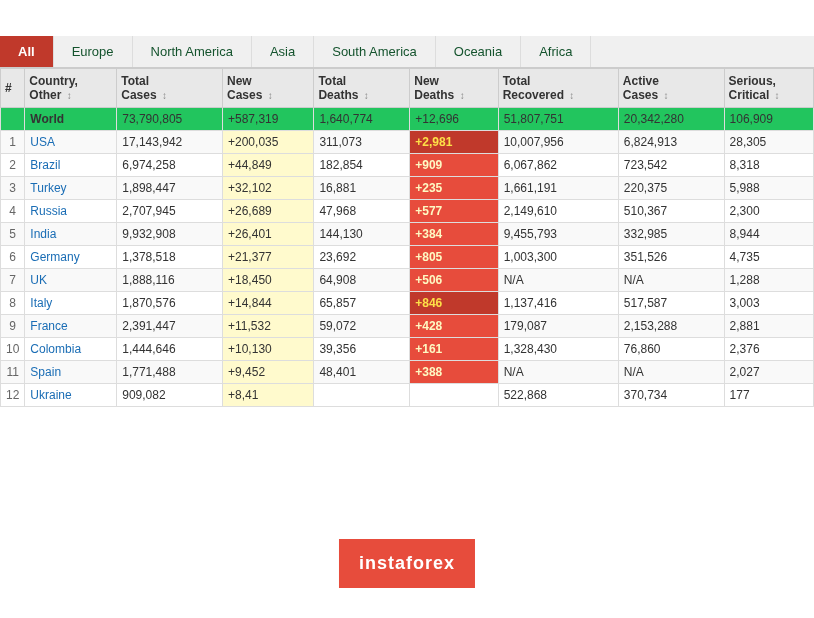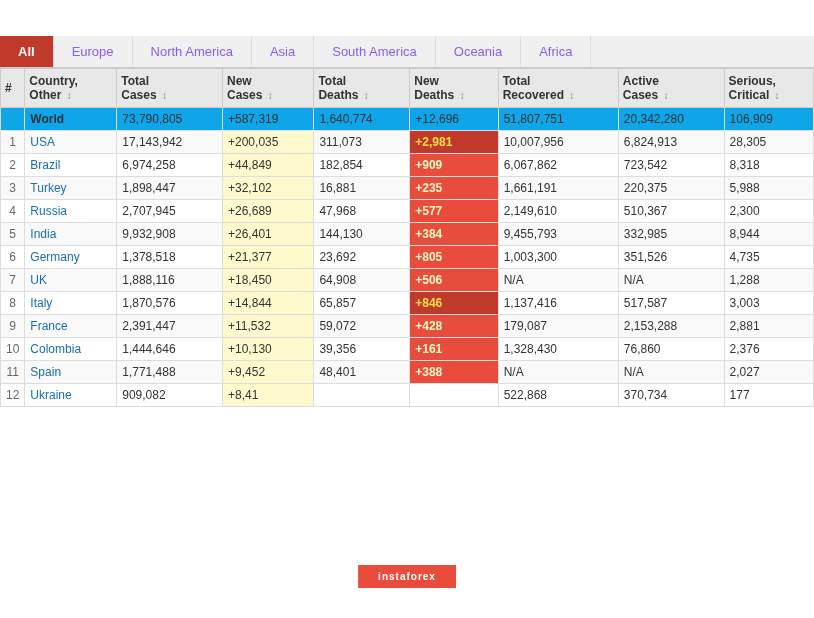--- a/index.html
+++ b/index.html
@@ -4,21 +4,21 @@
   <style>
     * { box-sizing: border-box; margin: 0; padding: 0; }
     body { font-family: Arial, sans-serif; font-size: 12px; background: #fff; width: 814px; }
 
     
     .tabs { display: flex; background: #f0f0f0; border-bottom: 1px solid #ccc; margin-top: 36px; }
     .tab {
       padding: 8px 18px;
       cursor: pointer;
       font-size: 13px;
-      color: #8b5cf6;
+      color: #14532d;
       border-right: 1px solid #ddd;
     }
     .tab.active {
       background: #c0392b;
       color: #fff;
       font-weight: bold;
     }
 
     
     .table-wrapper { overflow-x: auto; }
@@ -35,39 +35,39 @@
     }
     thead tr th .sort-icon { color: #888; font-size: 10px; margin-left: 2px; }
     tbody tr td {
       border: 1px solid #ddd;
       padding: 4px 5px;
       white-space: nowrap;
       color: #333;
     }
     tbody tr:nth-child(even) td { background: #f9f9f9; }
     tbody tr:nth-child(odd) td { background: #fff; }
-    tbody tr.world-row td { background: #0ea5e9; font-weight: normal; color: #333; }
+    tbody tr.world-row td { background: #22c55e; font-weight: normal; color: #333; }
 
     .country-link { color: #1a6db5; text-decoration: none; }
 
     .new-cases-yellow { background: #fffacd !important; color: #333; }
     .new-deaths-red { background: #e74c3c !important; color: #fef9c3; font-weight: bold; }
     .new-deaths-dark-red { background: #c0392b !important; color: #fde047; font-weight: bold; }
 
     .row-num { color: #666; text-align: center; }
     .instaforex-badge {
       position: fixed;
       bottom: 30px;
       left: 50%;
       transform: translateX(-50%);
       background: #e74c3c;
       color: #fff;
-      font-size: 10px;
+      font-size: 18px;
       font-weight: bold;
-      padding: 6px 20px;
+      padding: 14px 20px;
       letter-spacing: 1px;
       z-index: 100;
     }
   </style>
 </head>
 <body>
 
 <div class="tabs">
   <div class="tab active">All</div>
   <div class="tab">Europe</div>

